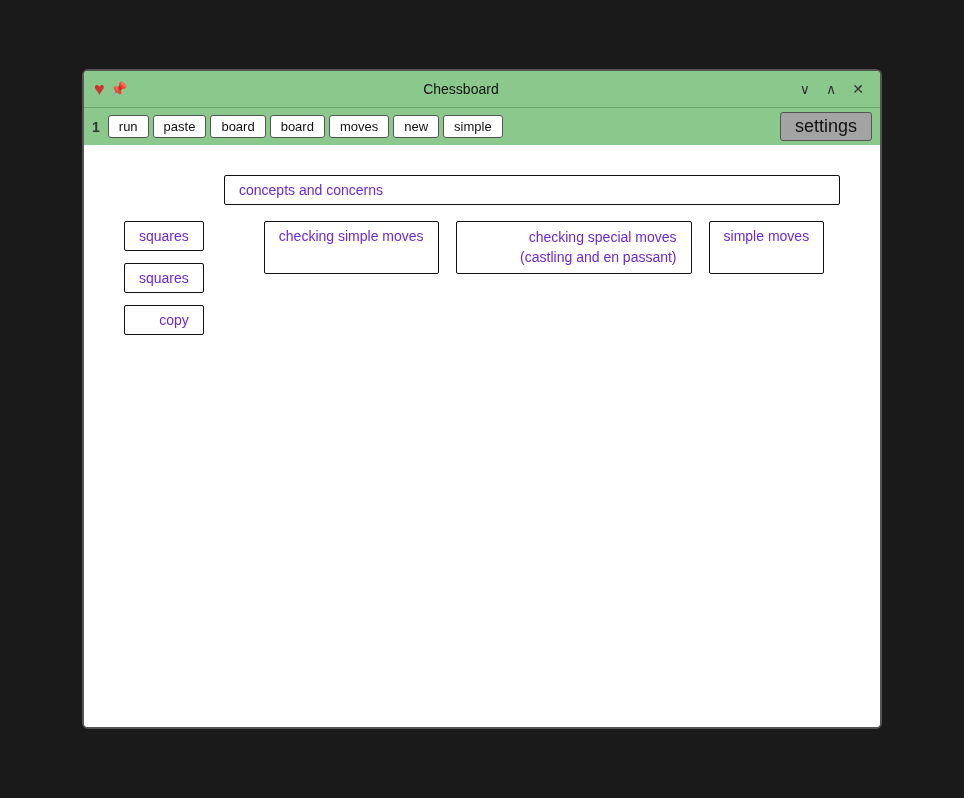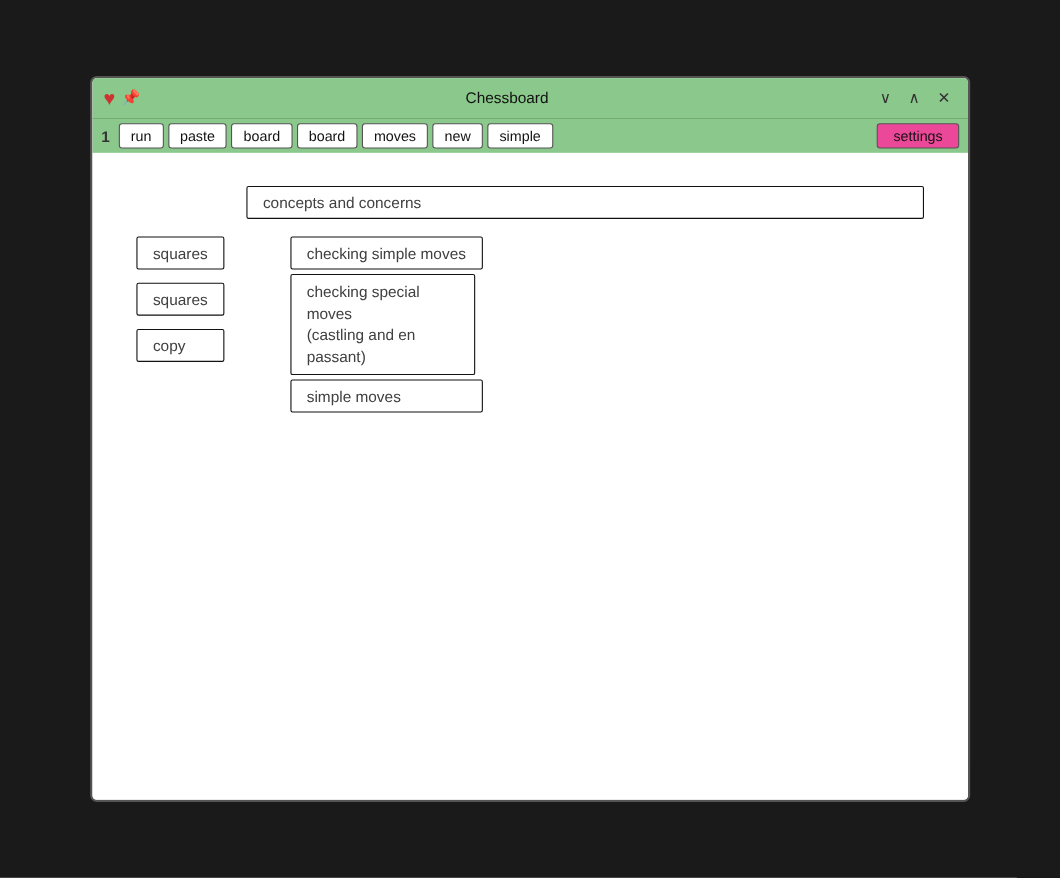--- a/index.html
+++ b/index.html
@@ -97,79 +97,80 @@
       border: 1.5px solid #555;
       border-radius: 3px;
       padding: 3px 10px;
       font-size: 13px;
       cursor: pointer;
       color: #111;
     }
 
     .settings-btn {
       margin-left: auto;
-      background: #ec4899;
+      background: #a3a3a3;
       border: 1.5px solid #555;
       border-radius: 3px;
       padding: 3px 14px;
-      font-size: 13px;
+      font-size: 18px;
       cursor: pointer;
       color: #111;
     }
 
     .main-content {
       flex: 1;
       background: #ffffff;
       padding: 30px 40px;
       overflow: auto;
     }
 
     .content-area {
       display: flex;
       flex-direction: column;
       gap: 0;
     }
 
     .row {
       display: flex;
       align-items: flex-start;
+      text-align: right;
     }
 
     .node-box {
       border: 1.5px solid #111;
       border-radius: 2px;
       padding: 6px 14px;
       font-size: 14px;
-      color: #404040;
+      color: #6d28d9;
       background: #fff;
       white-space: nowrap;
       cursor: pointer;
     }
 
     .top-node {
       margin-left: 100px;
       margin-bottom: 16px;
     }
 
     .left-col {
       display: flex;
       flex-direction: column;
       gap: 12px;
       margin-right: 60px;
     }
 
     .right-col {
       display: flex;
-      flex-direction: column;
-      gap: 4px;
+      flex-direction: row;
+      gap: 17px;
     }
 
     .multiline-box {
       white-space: normal;
-      width: 168px;
+      width: 236px;
       line-height: 1.4;
     }
   </style>
 </head>
 <body>
 
 <div class="window">
 
   <div class="title-bar">
     <div class="title-bar-left">

